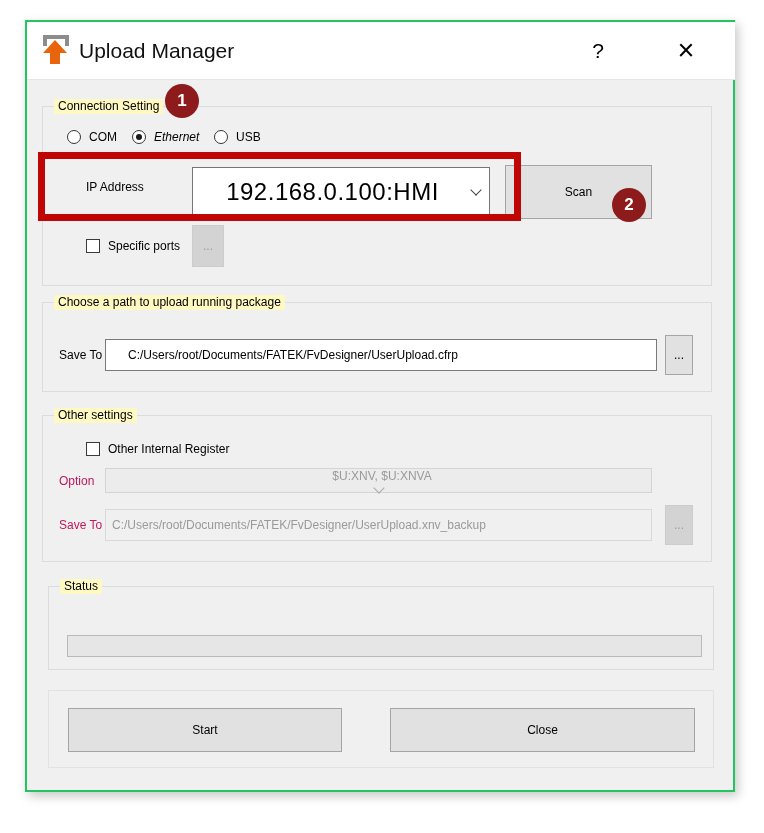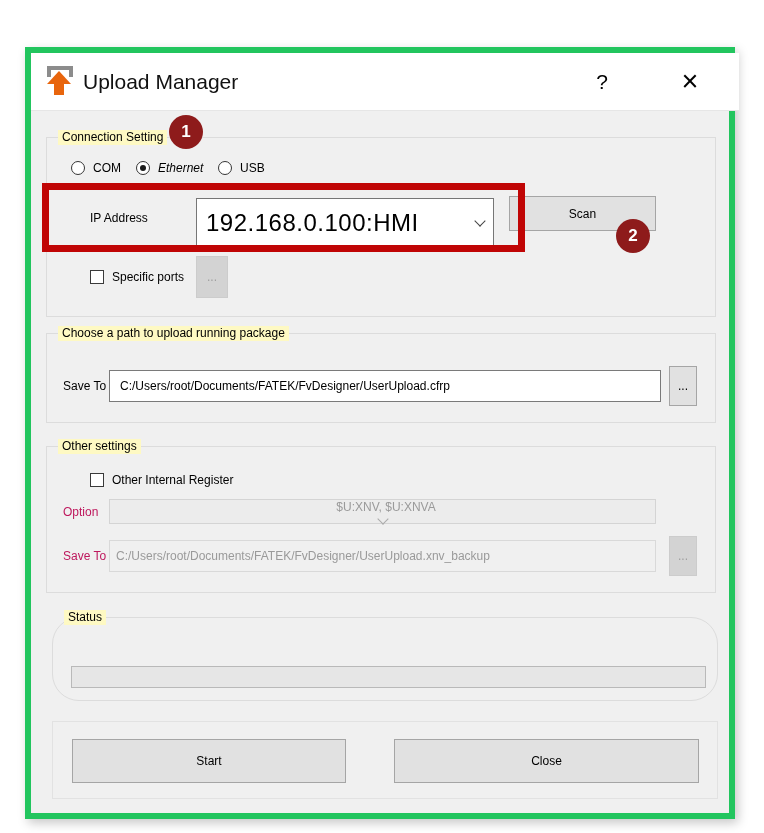--- a/index.html
+++ b/index.html
@@ -2,22 +2,22 @@
 <html><head>
 <meta charset="utf-8">
 <style>
   * { margin:0; padding:0; box-sizing:border-box; }
   html,body { width:764px; height:833px; background:#ffffff;
               font-family:"Liberation Sans", sans-serif; color:#000; overflow:hidden; }
   #stage { position:relative; width:764px; height:833px; }
 
   
   #win { position:absolute; left:25px; top:20px; width:710px; height:772px;
-         background:#f0f0f0; border:6px solid #22c55e;
-         box-shadow:3px 4px 10px rgba(0,0,0,0.22);margin-top:27px; }
+         background:#f0f0f0; border:2px solid #22c55e;
+         box-shadow:3px 4px 10px rgba(0,0,0,0.22); }
 
   
   .titlebar { position:absolute; left:0; top:0; width:708px; height:58px;
               background:#ffffff; border-bottom:1px solid #e6e6e6; }
   .app-icon { position:absolute; left:13px; top:11px; width:30px; height:34px; }
   .app-title { position:absolute; left:52px; top:0; height:58px; line-height:58px;
                font-size:21px; color:#111; white-space:nowrap; }
   .tb-btn { position:absolute; top:0; width:46px; height:57px; display:flex;
             align-items:center; justify-content:center; cursor:default; background:#fff; }
   .tb-help { left:548px; font-size:21px; }
@@ -35,21 +35,21 @@
   .radio { position:absolute; width:14px; height:14px; border:1px solid #353535;
            border-radius:50%; background:#fff; }
   .radio.sel::after { content:''; position:absolute; left:3px; top:3px; width:6px; height:6px;
                       border-radius:50%; background:#1a1a1a; }
 
   
   .cb { position:absolute; width:14px; height:14px; border:1px solid #3a3a3a; background:#fff; }
 
   
   .field { position:absolute; border:1px solid #7a7a7a; background:#fff; font-size:12px;
-           padding:0 10px; font-family:"Liberation Sans", sans-serif; color:#000; }
+           padding:0 22px; font-family:"Liberation Sans", sans-serif; color:#000; }
   .combo-big { position:absolute; border:1px solid #767676; background:#fff;
                display:flex; align-items:center; }
   .combo-big .val { flex:1; padding-left:9px; font-size:24px; letter-spacing:0.5px;
                     white-space:nowrap; overflow:hidden; }
   .combo-dis { position:absolute; border:1px solid #d4d4d4; background:#ececec;
                display:flex; align-items:center; }
   .combo-dis .val { flex:1; padding-left:7px; font-size:12px; color:#9a9a9a; white-space:nowrap; }
   .chevwrap { width:26px; display:flex; align-items:center; justify-content:center; }
   .chev { width:8px; height:8px; border:solid #444; border-width:0 0 1.5px 1.5px;
           transform:rotate(-45deg); margin-top:-4px; }
@@ -100,27 +100,27 @@
     </div>
 
     <span class="radio" style="left:40px; top:108px;"></span>
     <span class="lbl" style="left:62px; top:108px;">COM</span>
     <span class="radio sel" style="left:105px; top:108px;"></span>
     <span class="lbl" style="left:127px; top:108px;font-style:italic;">Ethernet</span>
     <span class="radio" style="left:187px; top:108px;"></span>
     <span class="lbl" style="left:209px; top:108px;">USB</span>
 
     <span class="lbl" style="left:59px; top:158px;">IP Address</span>
-    <div class="combo-big" style="left:165px; top:145px; width:298px; height:50px;">
+    <div class="combo-big" style="left:165px; top:145px; width:298px; height:50px;text-align:center;">
       <span class="val">192.168.0.100:HMI</span>
       <span class="chevwrap">
           <span class="chev"></span>
         </span>
     </div>
-    <div class="btn" style="left:478px; top:143px; width:147px; height:35px;">Scan</div>
+    <div class="btn" style="left:478px; top:143px; width:147px; height:54px;">Scan</div>
 
     <span class="cb" style="left:59px; top:217px;"></span>
     <span class="lbl" style="left:81px; top:217px;">Specific ports</span>
     <div class="btn-dis" style="left:165px; top:203px; width:32px; height:42px;">...</div>
 
     <div class="group" style="left:15px; top:280px; width:670px; height:90px;">
       <div class="gtitle">Choose a path to upload running package</div>
     </div>
     <span class="lbl" style="left:32px; top:326px;">Save To</span>
     <input class="field" style="left: 78px; top: 317px; width: 552px; height: 32px;" value="C:/Users/root/Documents/FATEK/FvDesigner/UserUpload.cfrp">
@@ -137,21 +137,21 @@
       <span class="val">$U:XNV, $U:XNVA</span>
       <span class="chevwrap">
           <span class="chev dim2"></span>
         </span>
     </div>
 
     <span class="lbl dim" style="left:32px; top:496px;">Save To</span>
     <div class="field-dis" style="left:78px; top:487px; width:547px; height:32px; line-height:30px;">C:/Users/root/Documents/FATEK/FvDesigner/UserUpload.xnv_backup</div>
     <div class="btn-dis" style="left:638px; top:483px; width:28px; height:40px;">...</div>
 
-    <div class="group" style="left:21px; top:564px; width:666px; height:84px;border-radius:27px;">
+    <div class="group" style="left:21px; top:564px; width:666px; height:84px;">
       <div class="gtitle">Status</div>
     </div>
     <div class="progress" style="left:40px; top:613px; width:635px; height:22px;">
       <div class="fill"></div>
     </div>
 
     <div class="panel" style="left:21px; top:668px; width:666px; height:78px;"></div>
     <div class="btn" style="left:41px; top:686px; width:274px; height:44px;">Start</div>
     <div class="btn" style="left:363px; top:686px; width:305px; height:44px;">Close</div>
 

